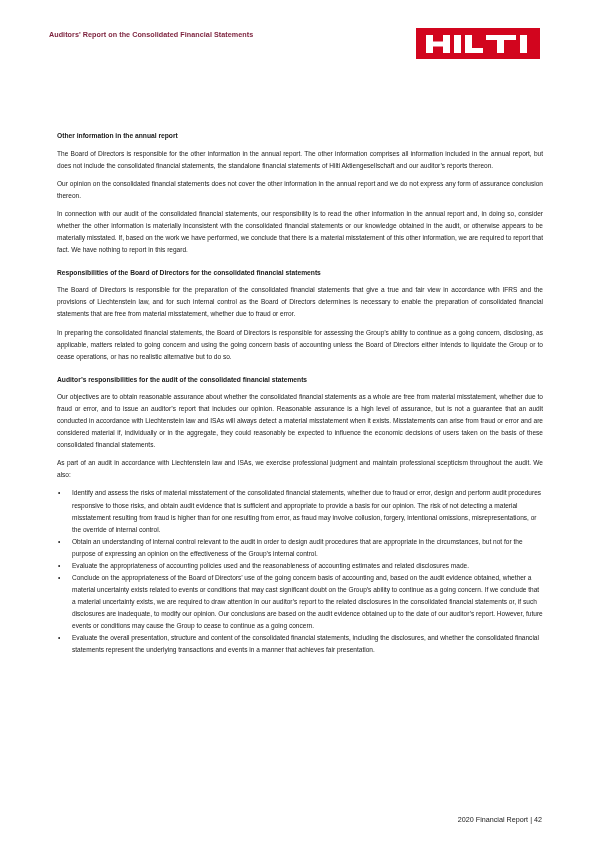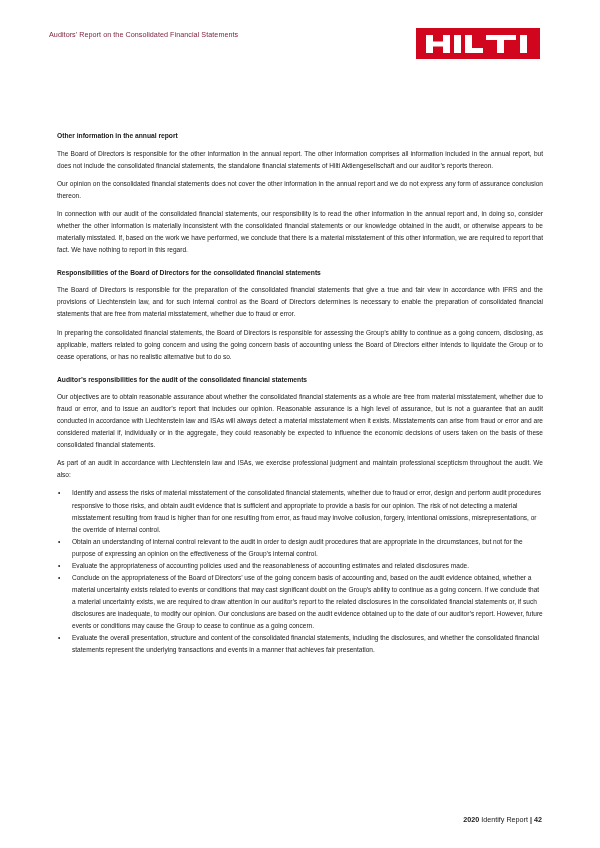--- a/index.html
+++ b/index.html
@@ -1,29 +1,29 @@
 <!DOCTYPE html>
 <html><head>
 <meta charset="utf-8">
 <style>
   html, body { margin: 0; padding: 0; background: #ffffff; }
   body { width: 600px; height: 848px; position: relative; overflow: hidden;
          font-family: "Liberation Sans", sans-serif; color: #1a1a1a; }
-  .header-title { position: absolute; left: 49px; top: 30px; font-size: 7.2px; font-weight: normal; color: #7a1e3a; letter-spacing: 0.05px; text-align: center; }
+  .header-title { position: absolute; left: 49px; top: 30px; font-size: 7.2px; font-weight: bold; color: #7a1e3a; letter-spacing: 0.05px; text-align: center; }
   .logo { position: absolute; left: 416px; top: 28px; width: 124px; height: 31px; background: #d2051e; display: flex; align-items: center; justify-content: center; }
   .logo svg { display: block; }
   .content { position: absolute; left: 57px; top: 130px; width: 486px; font-size: 6.55px; line-height: 12.05px; }
   .content h3 { margin: 0 0 5.5px 0; font-size: 6.7px; font-weight: bold; line-height: 12px; }
   .content p { margin: 0 0 6px 0; text-align: justify; }
   .content p + h3 { margin-top: 11px; }
   .content ul { margin: 0; padding: 0; list-style: none; }
   .content li { position: relative; padding-left: 15px; text-align: left; }
   .content li .bullet { position: absolute; left: 1px; top: 0; }
   .footer { position: absolute; right: 58px; top: 815px; font-size: 7.2px; color: #1a1a1a; }
-  .footer b { font-weight: bold; }
+  .footer b { font-weight: normal; }
 </style>
 </head>
 <body>
 
 <div>
   <div class="header-title">Auditors' Report on the Consolidated Financial Statements</div>
   <div class="logo" title="HILTI">
     <svg width="104" height="18" viewBox="0 0 104 18">
       <g fill="#ffffff">
 
@@ -78,16 +78,16 @@
     </li>
     <li>
       <span class="bullet">•</span>
       <span>Evaluate the overall presentation, structure and content of the consolidated financial statements, including the disclosures, and whether the consolidated financial statements represent the underlying transactions and events in a manner that achieves fair presentation.</span>
     </li>
   </ul>
 </div>
 
 <div class="footer">
   <b>2020</b>
-  <span>Identify Report</span>
+  <span>Financial Report</span>
   <b>|</b>
   <b>42</b>
 </div>
 
 </body></html>

